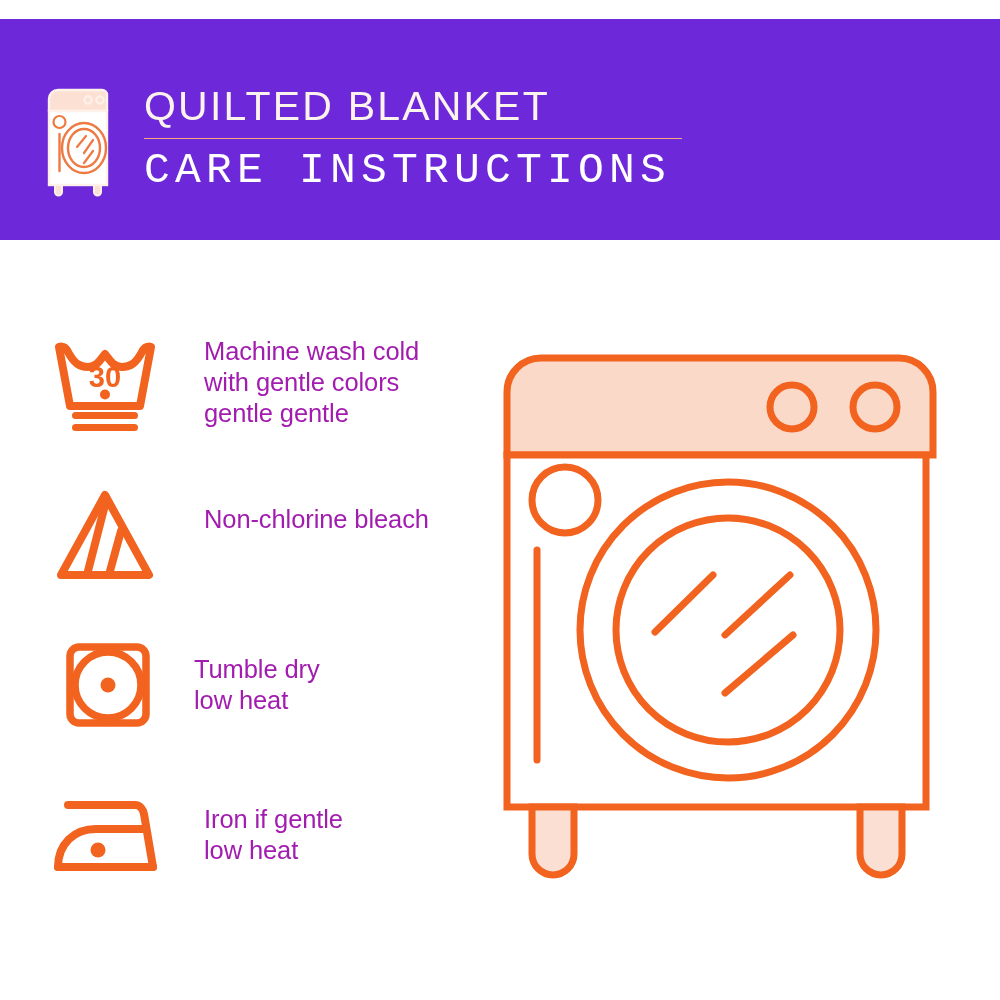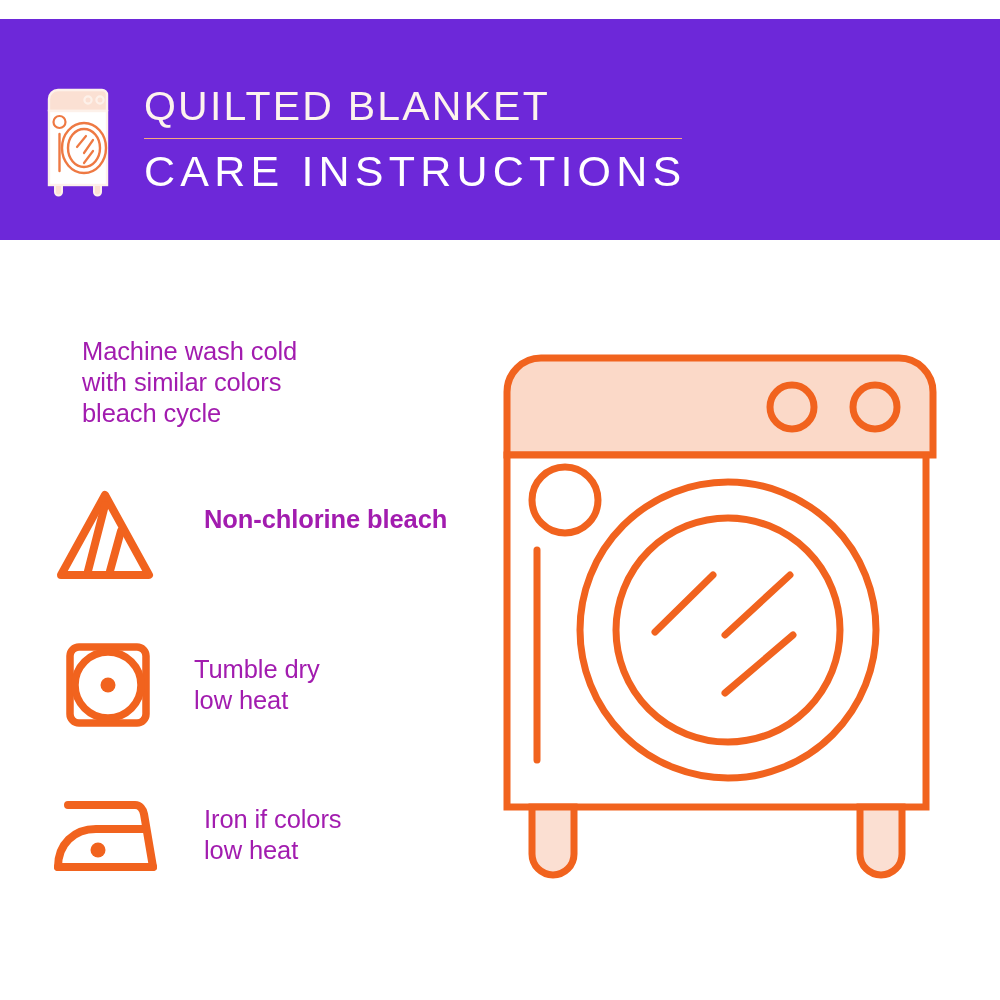--- a/index.html
+++ b/index.html
@@ -34,20 +34,21 @@
   .title-divider{
     height:1px; background:#F6A87C; margin:9px 0 8px 0; width:538px;
   }
   .title-line2{
     color:#FFFFFF;
     font-size:43px;
     font-weight:500;
     letter-spacing:5.2px;
     line-height:48px;
     white-space:nowrap;
+    font-family:Liberation Mono, monospace;
   }
 
   
   .content{
     position:absolute; left:0; top:240px; width:1000px; height:760px;
     background:#ffffff;
   }
   .care-list{
     position:absolute; left:44px; top:90px; width:430px;
   }
@@ -60,21 +61,21 @@
   }
   .care-text{
     margin-left:38px;
     color:#a21caf;
     font-size:25.5px;
     line-height:31px;
     font-weight:400;
     letter-spacing:-0.1px;
     padding-top:6px;
   }
-  .care-row.r2 .care-text{ padding-top:24px;font-weight:bold; }
+  .care-row.r2 .care-text{ padding-top:24px; }
   .care-row.r3 .care-text{ padding-top:24px;margin-left:28px; }
   .care-row.r4 .care-text{ padding-top:24px; }
 
   .washer{
     position:absolute; left:480px; top:95px;
   }
 </style>
 </head>
 <body>
 
@@ -113,24 +114,38 @@
     </div>
 
   </div>
 </div>
 
 <div class="content">
 
   <div class="care-list">
 
     <div class="care-row r1">
+      <span class="care-sym">
+        <svg viewBox="0 0 110 104" width="110" height="104" aria-hidden="true">
+
+          <path d="M9 14 C9 14 14 12 17 17 C24 31 30 34 38 34 C47 34 51 26 55 21
+                   C59 26 63 34 72 34 C80 34 86 31 93 17 C96 12 101 14 101 14
+                   L90 73 L20 73 Z" fill="none" stroke="#F1631E" stroke-width="8" stroke-linejoin="round" stroke-linecap="round"></path>
+
+          <rect x="22" y="79" width="66" height="7" rx="3.5" fill="#F1631E"></rect>
+          <rect x="22" y="91" width="66" height="7" rx="3.5" fill="#F1631E"></rect>
+
+          <text x="55" y="54" text-anchor="middle" font-family="'Liberation Sans', sans-serif" font-size="29" font-weight="700" fill="#F1631E">30</text>
+          <circle cx="55" cy="61.5" r="5" fill="#F1631E"></circle>
+        </svg>
+      </span>
       <div class="care-text">
         <div>Machine wash cold</div>
-        <div>with similar colors</div>
-        <div>bleach cycle</div>
+        <div>with gentle colors</div>
+        <div>gentle gentle</div>
       </div>
     </div>
 
     <div class="care-row r2">
       <span class="care-sym">
         <svg viewBox="0 0 110 100" width="110" height="100" aria-hidden="true">
           <path d="M55 10 L99 90 L11 90 Z" fill="none" stroke="#F1631E" stroke-width="8" stroke-linejoin="round"></path>
           <line x1="55" y1="20" x2="38" y2="86" stroke="#F1631E" stroke-width="8" stroke-linecap="round"></line>
           <line x1="71" y1="46" x2="60" y2="86" stroke="#F1631E" stroke-width="8" stroke-linecap="round"></line>
         </svg>
@@ -160,21 +175,21 @@
 
           <path d="M18 16 H85 C90 16 93 20 94 25 L103 78" fill="none" stroke="#F1631E" stroke-width="8" stroke-linecap="round" stroke-linejoin="round"></path>
 
           <path d="M8 78 C8 55 24 40 46 40 H93" fill="none" stroke="#F1631E" stroke-width="8" stroke-linecap="round" stroke-linejoin="round"></path>
           <line x1="8" y1="78" x2="103" y2="78" stroke="#F1631E" stroke-width="8" stroke-linecap="round"></line>
 
           <circle cx="48" cy="61" r="7.5" fill="#F1631E"></circle>
         </svg>
       </span>
       <div class="care-text">
-        <div>Iron if colors</div>
+        <div>Iron if gentle</div>
         <div>low heat</div>
       </div>
     </div>
 
   </div>
 
   <div class="washer">
     <svg viewBox="0 0 500 620" width="500" height="620" aria-hidden="true">
 
       <path d="M27 120 V57 a34 34 0 0 1 34 -34 h358 a34 34 0 0 1 34 34 V120 Z" fill="#FBD9C8" stroke="#F1631E" stroke-width="7"></path>

